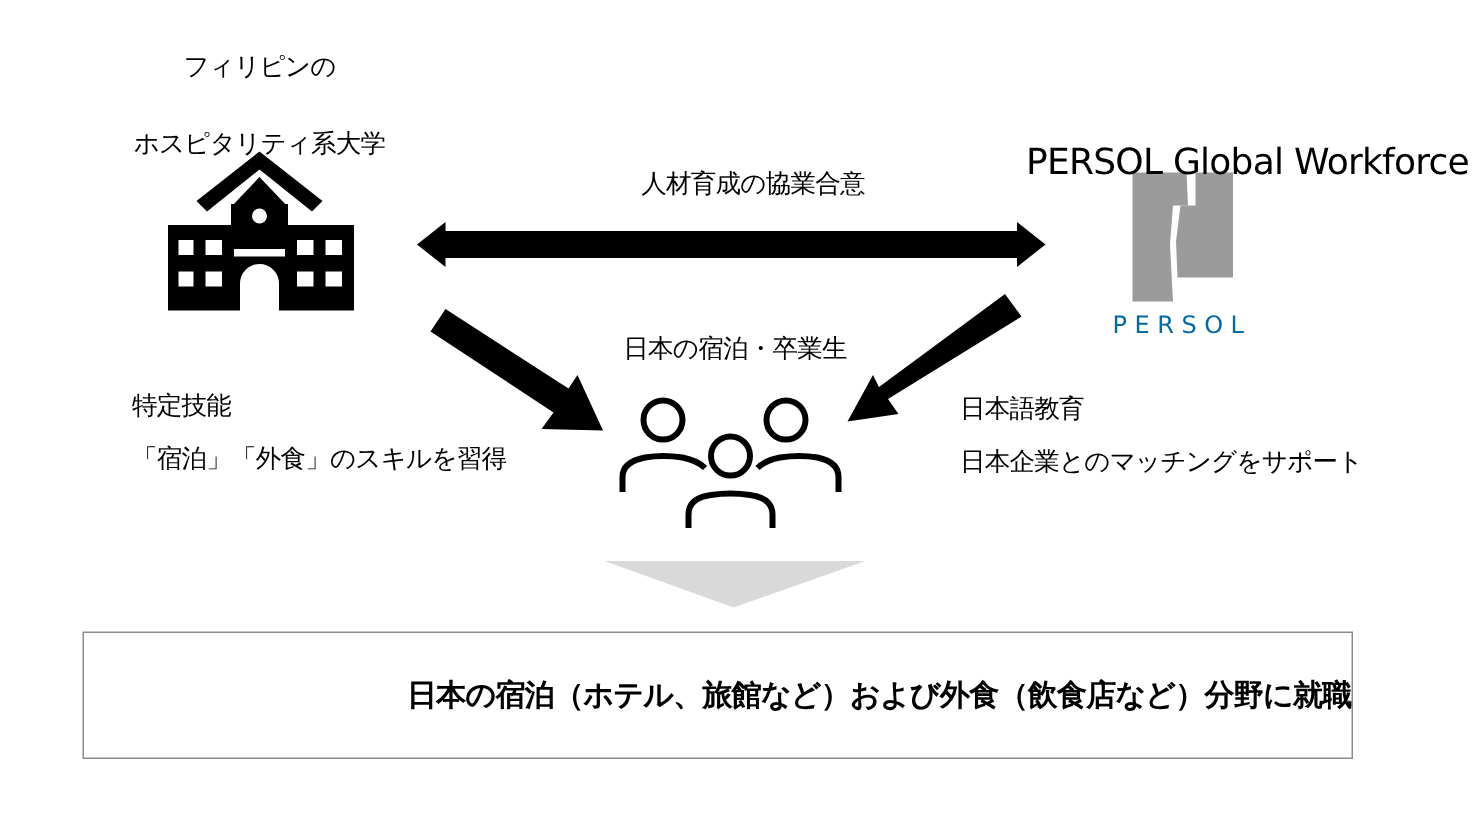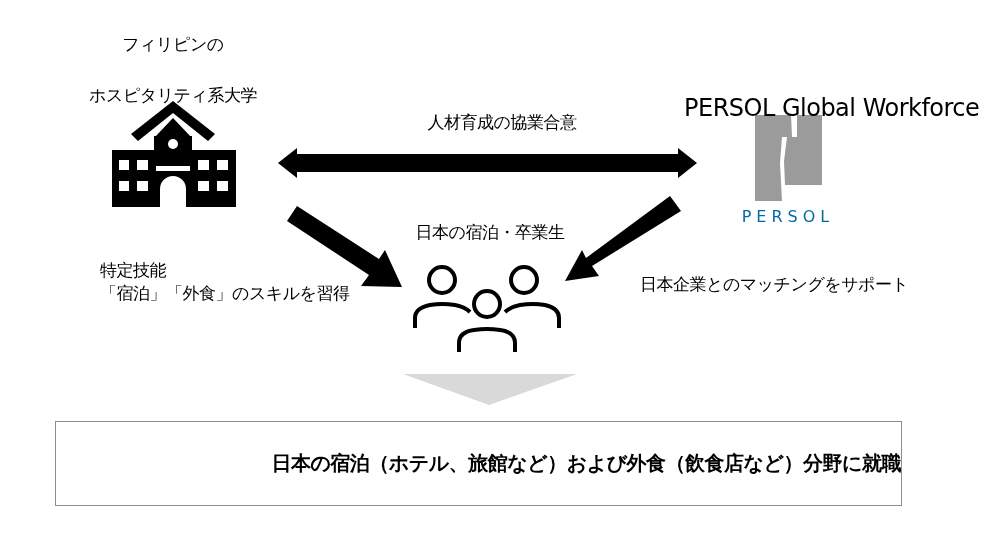--- a/index.html
+++ b/index.html
@@ -82,24 +82,25 @@
 </div>
 
 <div class="abs label" style="left:684px; top:70px; font-size:24px;margin-top:24px;">PERSOL Global Workforce</div>
 
 <div class="persol-word">PERSOL</div>
 
 <div class="abs label center" style="left:392px; top:111px; width:220px;">人材育成の協業合意</div>
 
 <div class="abs label center" style="left:380px; top:221px; width:220px;">日本の宿泊・卒業生</div>
 
-<div class="abs label" style="left:100px; top:259px;">
+<div class="abs label" style="left:88px; top:259px;">
   <div>特定技能</div>
-  <div style="margin-top:0;">「宿泊」「外食」のスキルを習得</div>
+  <div style="margin-top:12px;">「宿泊」「外食」のスキルを習得</div>
 </div>
 
 <div class="abs label" style="left:640px; top:261px;">
+  <div>日本語教育</div>
   <div style="margin-top:12px;">日本企業とのマッチングをサポート</div>
 </div>
 
 <div class="result-box">
   <span class="result-text">日本の宿泊（ホテル、旅館など）および外食（飲食店など）分野に就職</span>
 </div>
 
 </body></html>

